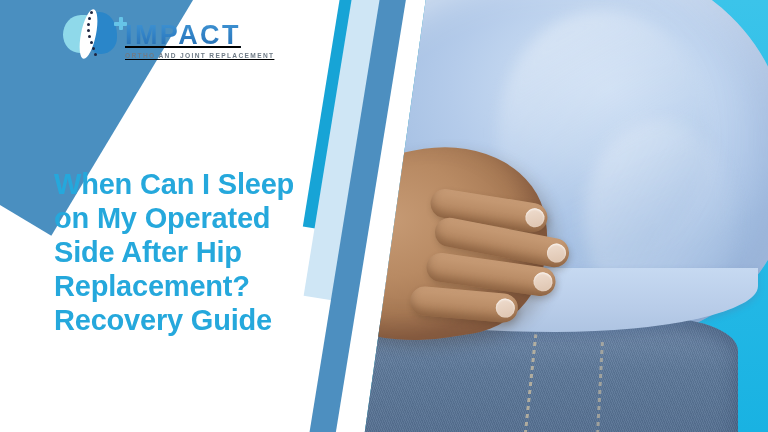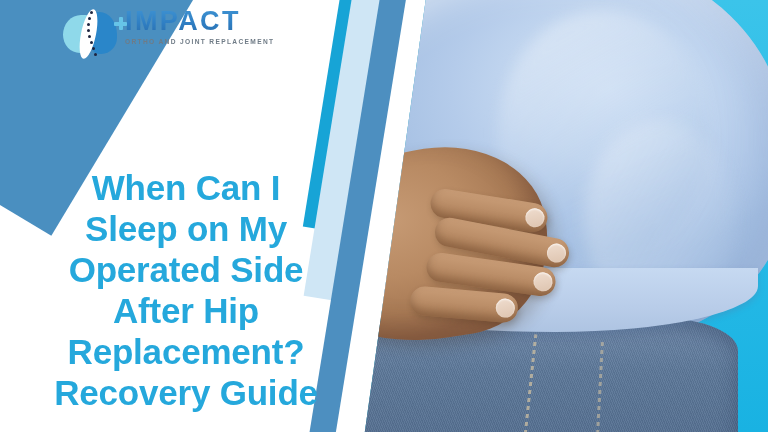--- a/index.html
+++ b/index.html
@@ -174,22 +174,23 @@
   }
   .f1 { left:82px;  top:196px; width:118px; transform:rotate(9deg); }
   .f2 { left:86px;  top:228px; width:136px; transform:rotate(11deg); }
   .f3 { left:78px;  top:260px; width:130px; transform:rotate(8deg); }
   .f4 { left:62px;  top:290px; width:108px; transform:rotate(5deg); }
 
   
   .logo-wrap {
     position:absolute;
     left:62px; top:8px;
-    display:flex; align-items:flex-start; gap:7px;
+    display:flex; align-items:flex-end; gap:7px;
     z-index:8;
+    text-decoration:underline;
   }
   .logo-mark {
     position:relative;
     width:56px; height:52px;
     flex:0 0 auto;
   }
   .mark-left {
     position:absolute;
     left:1px; top:7px;
     width:30px; height:38px;
@@ -253,22 +254,22 @@
     color:#6f7b86;
     font-weight:bold;
   }
 
   
   .headline {
     position:absolute;
     left:54px; top:168px;
     width:264px;
     z-index:7;
-    text-align:center;
-    font-size:35px;
+    text-align:left;
+    font-size:29px;
     line-height:1.17;
     font-weight:bold;
     color:#25a8dc;
     letter-spacing:-0.2px;
     white-space:pre-line;
   }
 </style>
 </head>
 <body>
 

